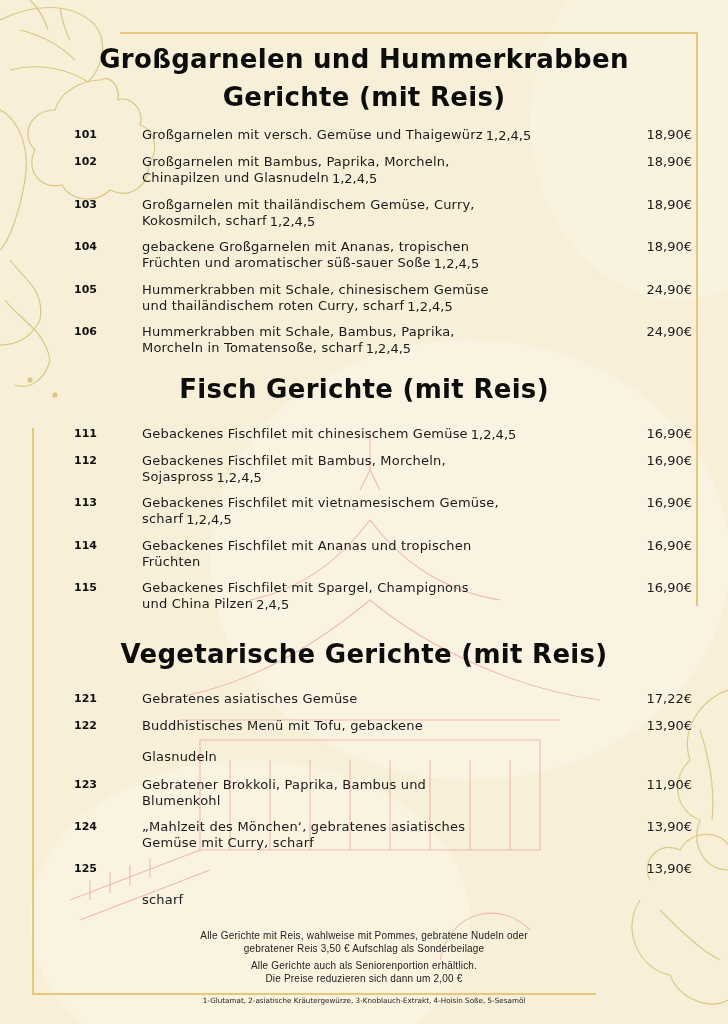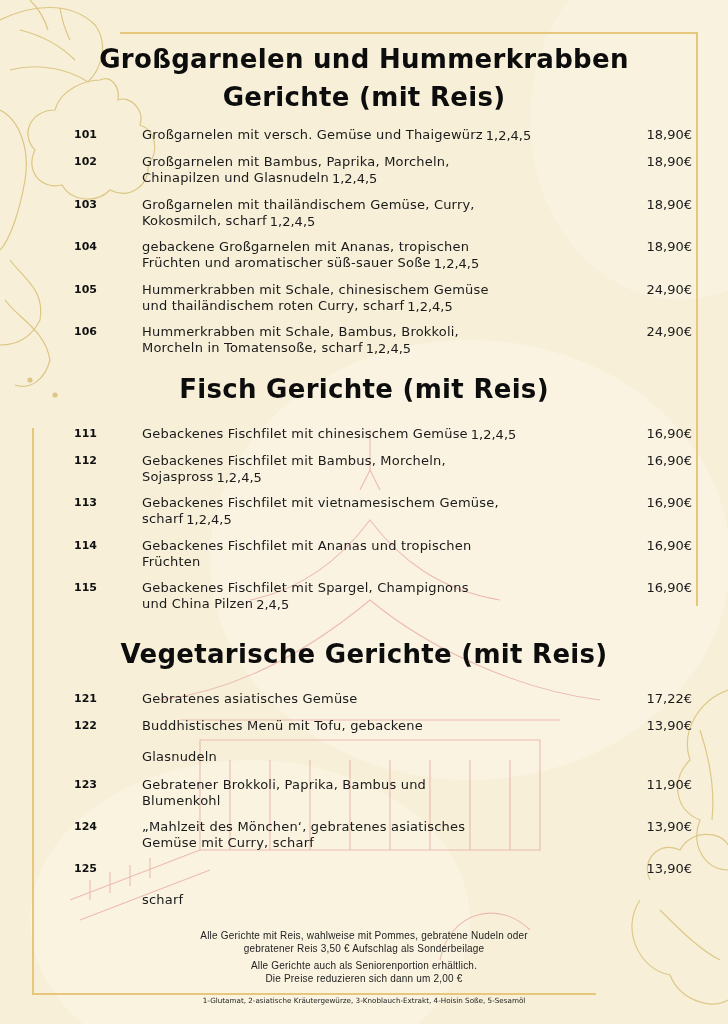--- a/index.html
+++ b/index.html
@@ -129,21 +129,21 @@
   </div>
 
   <div class="item" style="top:282px;">
     <span class="num">105</span>
     <span class="desc"><span>Hummerkrabben mit Schale, chinesischem Gemüse</span><br><span>und thailändischem roten Curry, scharf</span><span class="allergens">1,2,4,5</span></span>
     <span class="price">24,90€</span>
   </div>
 
   <div class="item" style="top:324px;">
     <span class="num">106</span>
-    <span class="desc"><span>Hummerkrabben mit Schale, Bambus, Brokkoli,</span><br><span>Morcheln in Tomatensoße, scharf</span><span class="allergens">1,2,4,5</span></span>
+    <span class="desc"><span>Hummerkrabben mit Schale, Bambus, Paprika,</span><br><span>Morcheln in Tomatensoße, scharf</span><span class="allergens">1,2,4,5</span></span>
     <span class="price">24,90€</span>
   </div>
 
   <h2 class="section-title" style="top:372px;">
     <span>Fisch Gerichte (mit Reis)</span>
   </h2>
 
   <div class="item" style="top:426px;">
     <span class="num">111</span>
     <span class="desc"><span>Gebackenes Fischfilet mit chinesischem Gemüse</span><span class="allergens">1,2,4,5</span></span>

